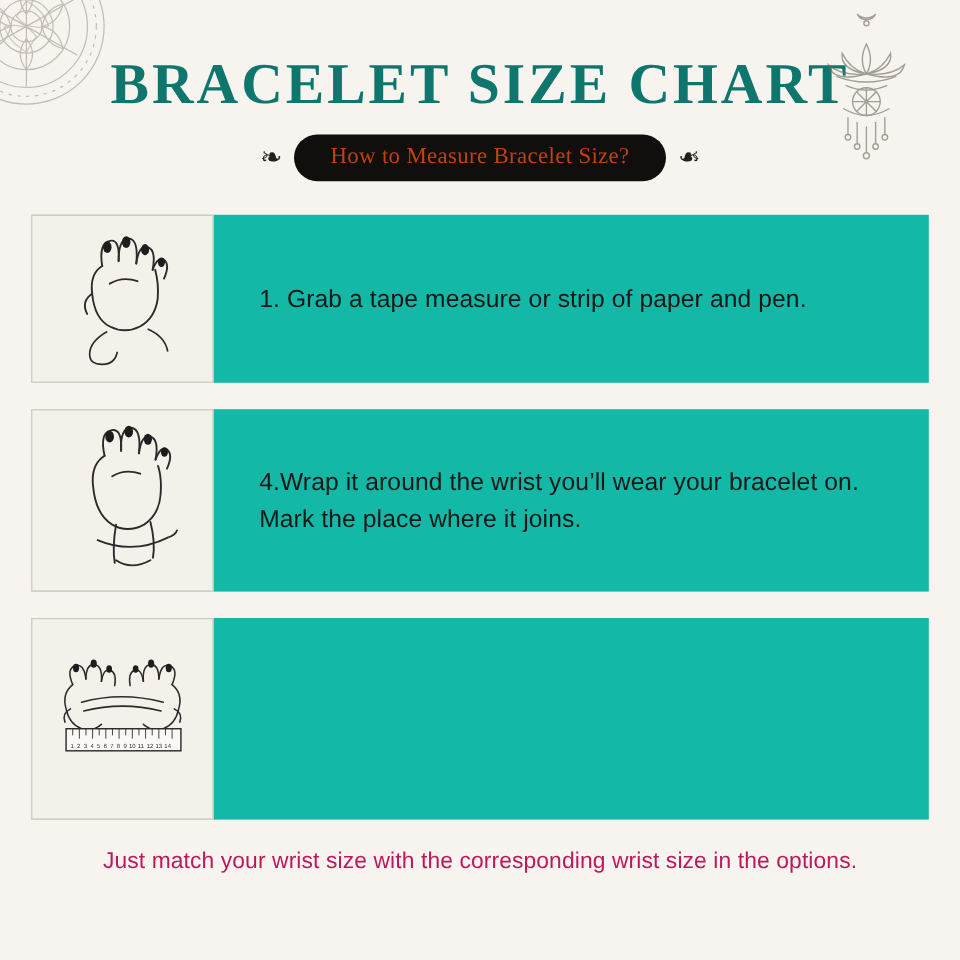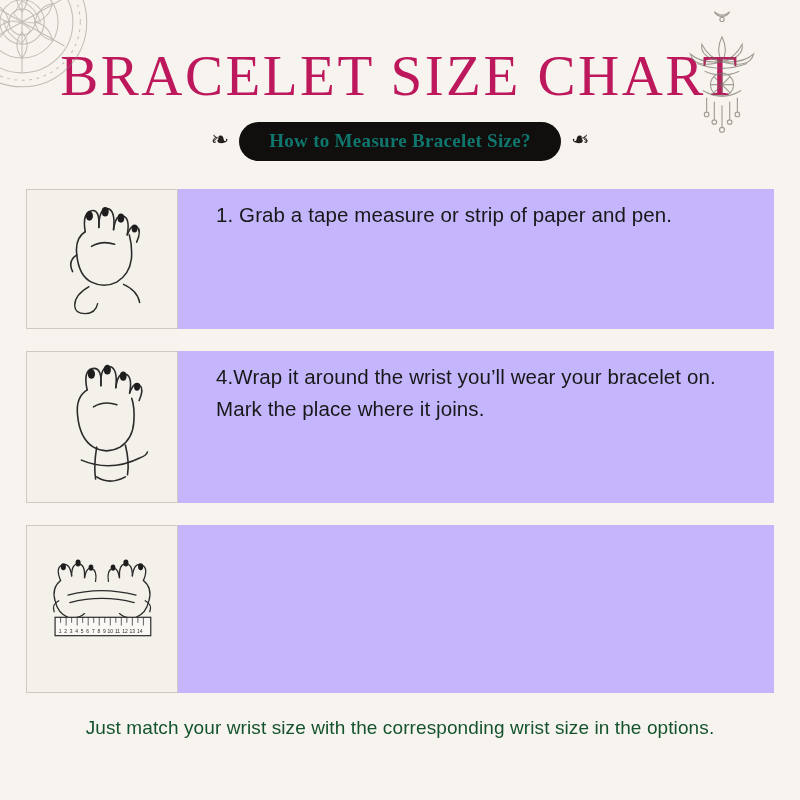--- a/index.html
+++ b/index.html
@@ -32,66 +32,66 @@
     opacity: .62;
   }
 
   
   .header {
     padding-top: 46px;
     text-align: center;
   }
   .title {
     font-family: "Liberation Serif", serif;
-    font-size: 57px;
+    font-size: 48px;
     letter-spacing: 2.5px;
-    font-weight: 400;
-    color: #be185d;
+    font-weight: 700;
+    color: #0f766e;
     margin: 0;
     line-height: 1.05;
   }
   .subtitle-row {
     display: flex;
     align-items: center;
     justify-content: center;
     gap: 10px;
     margin-top: 16px;
   }
   .flourish {
     font-family: "Liberation Serif", serif;
     font-size: 22px;
     color: #23201c;
     line-height: 1;
     transform: translateY(-1px);
   }
   .flourish.right { transform: translateY(-1px) scaleX(-1); }
   .subtitle-pill {
     background: #100f0d;
-    color: #0f766e;
+    color: #c2410c;
     font-family: "Liberation Serif", serif;
-    font-weight: 700;
+    font-weight: 400;
     font-size: 19px;
     letter-spacing: .3px;
     padding: 8px 30px 9px;
     border-radius: 22px;
     white-space: nowrap;
   }
 
   
   .steps {
     margin-top: 28px;
     padding: 0 26px;
     display: flex;
     flex-direction: column;
     gap: 22px;
   }
   .step {
     display: flex;
-    align-items: flex-start;
-    background: #c4b5fd;
+    align-items: center;
+    background: #14b8a6;
   }
   .step-figure {
     width: 152px;
     min-width: 152px;
     background: #f4f1eb;
     border: 1px solid #cfcabf;
     display: flex;
     align-items: center;
     justify-content: center;
     padding: 6px;
@@ -109,21 +109,21 @@
     letter-spacing: .1px;
   }
   .step1 .step-figure { height: 140px; }
   .step2 .step-figure { height: 152px; }
   .step3 .step-figure { height: 168px; }
 
   .footer {
     margin-top: 24px;
     text-align: center;
     font-size: 19px;
-    color: #14532d;
+    color: #be185d;
     letter-spacing: .1px;
   }
 </style>
 </head>
 <body>
 
 <svg class="ornament-mandala" viewBox="0 0 160 160" aria-hidden="true">
   <g fill="none" stroke="#8d8679" stroke-width="1.1">
     <circle cx="80" cy="80" r="14"></circle>
     <circle cx="80" cy="80" r="24"></circle>

